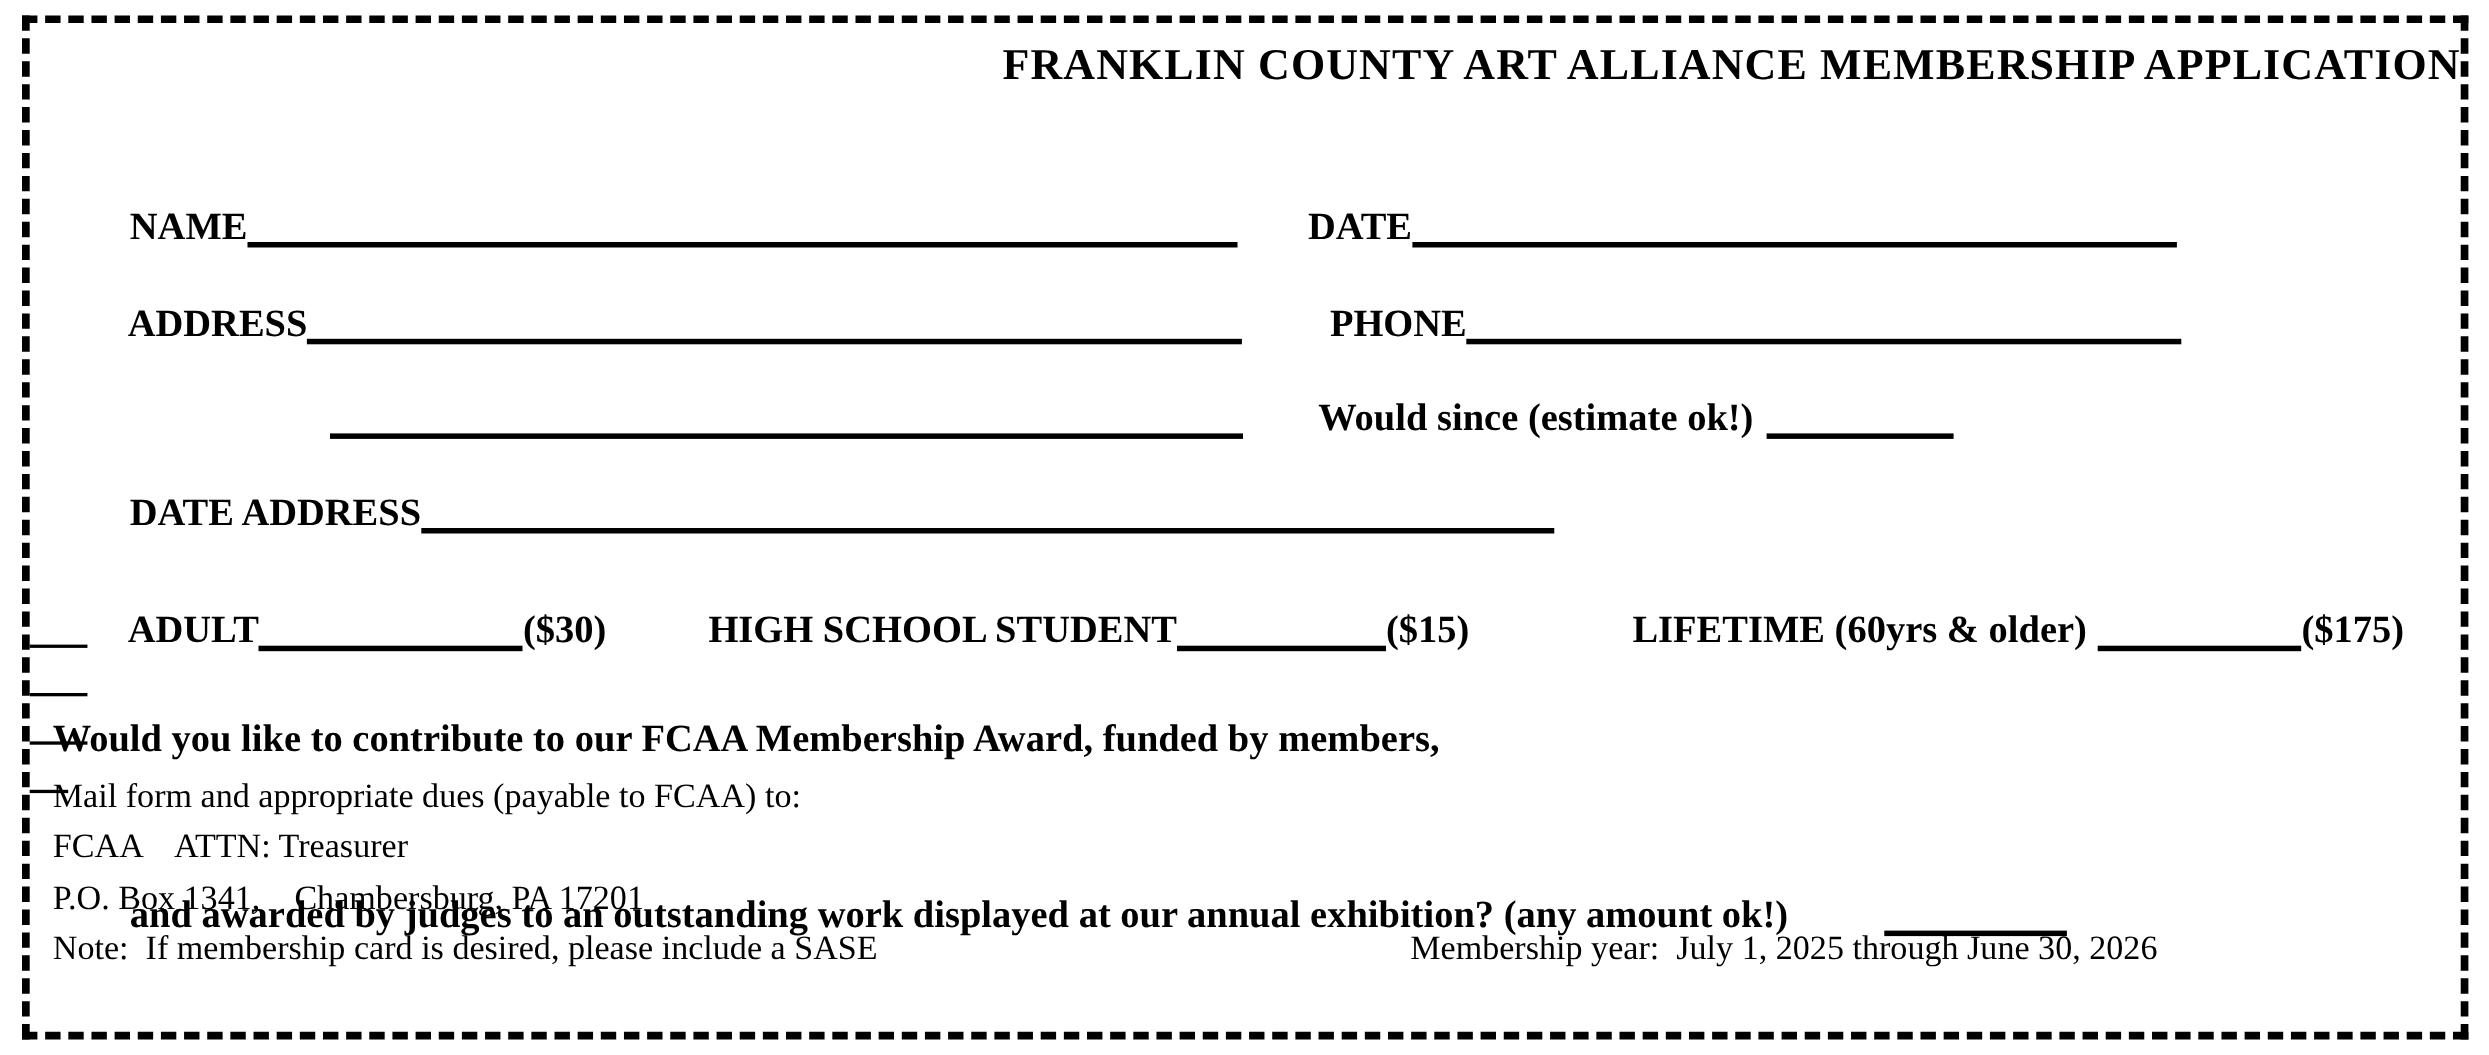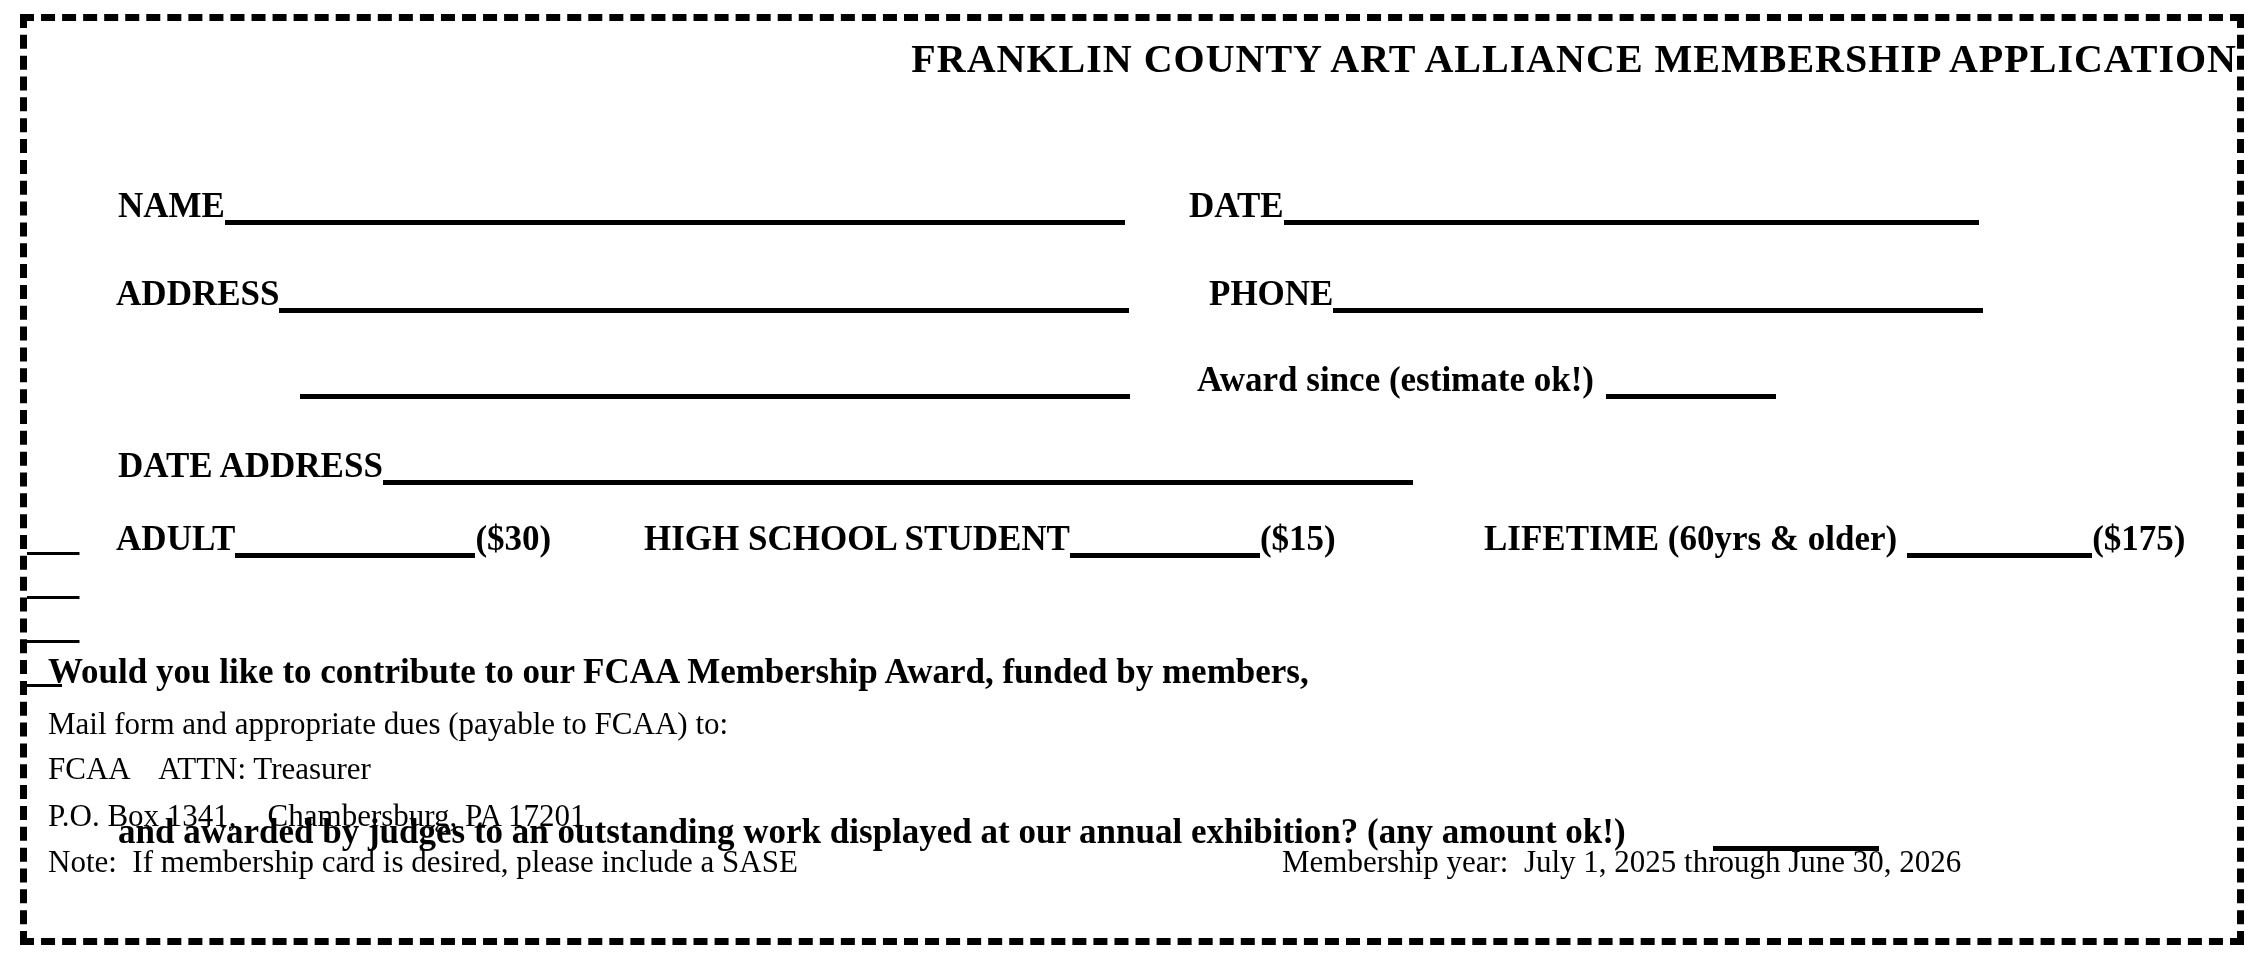--- a/index.html
+++ b/index.html
@@ -75,31 +75,31 @@
       <span class="group" style="left:1112px;">
         <span class="label">PHONE</span><span class="blank" style="width:650px;"></span>
       </span>
     </div>
 
     <div class="row" style="top:293px; left:0; width:100%; height:44px;">
       <span class="group" style="left:203px;">
         <span class="blank" style="width:830px;"></span>
       </span>
       <span class="group" style="left:1102px;">
-        <span class="label">Award since (estimate ok!)</span><span class="blank" style="width:170px; margin-left:12px;"></span>
+        <span class="label">Would since (estimate ok!)</span><span class="blank" style="width:170px; margin-left:12px;"></span>
       </span>
     </div>
 
     <div class="row" style="top:379px; left:0; width:100%; height:44px;">
       <span class="group" style="left:21px;">
         <span class="label">DATE ADDRESS</span><span class="blank" style="width:1030px;"></span>
       </span>
     </div>
 
-    <div class="row" style="top:452px; left:0; width:100%; height:44px;text-decoration:underline;">
+    <div class="row" style="top:486px; left:0; width:100%; height:44px;text-decoration:underline;">
       <span class="group" style="left:21px;">
         <span class="label">ADULT</span><span class="blank" style="width:240px;"></span><span class="fee">($30)</span>
       </span>
       <span class="group" style="left:547px;">
         <span class="label">HIGH SCHOOL STUDENT</span><span class="blank" style="width:190px;"></span><span class="fee">($15)</span>
       </span>
       <span class="group" style="left:1387px;">
         <span class="label">LIFETIME (60yrs &amp; older)</span><span class="blank" style="width:185px; margin-left:10px;"></span><span class="fee">($175)</span>
       </span>
     </div>

